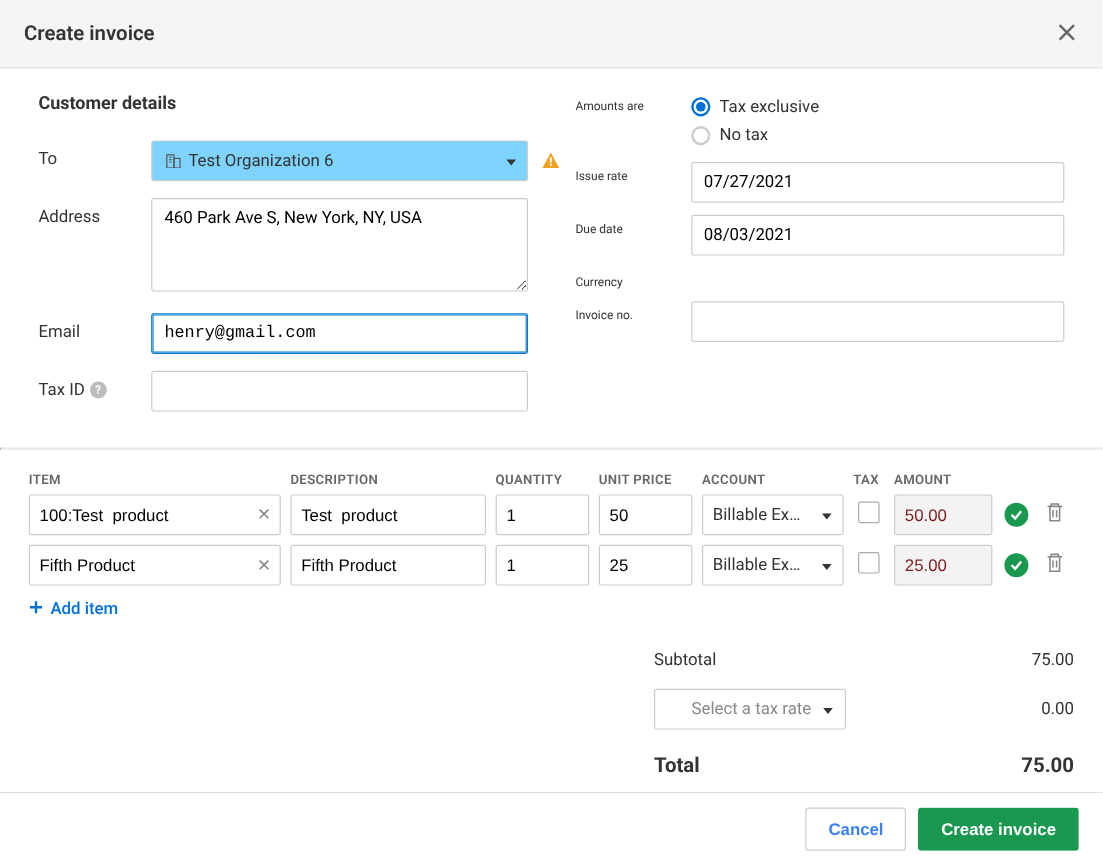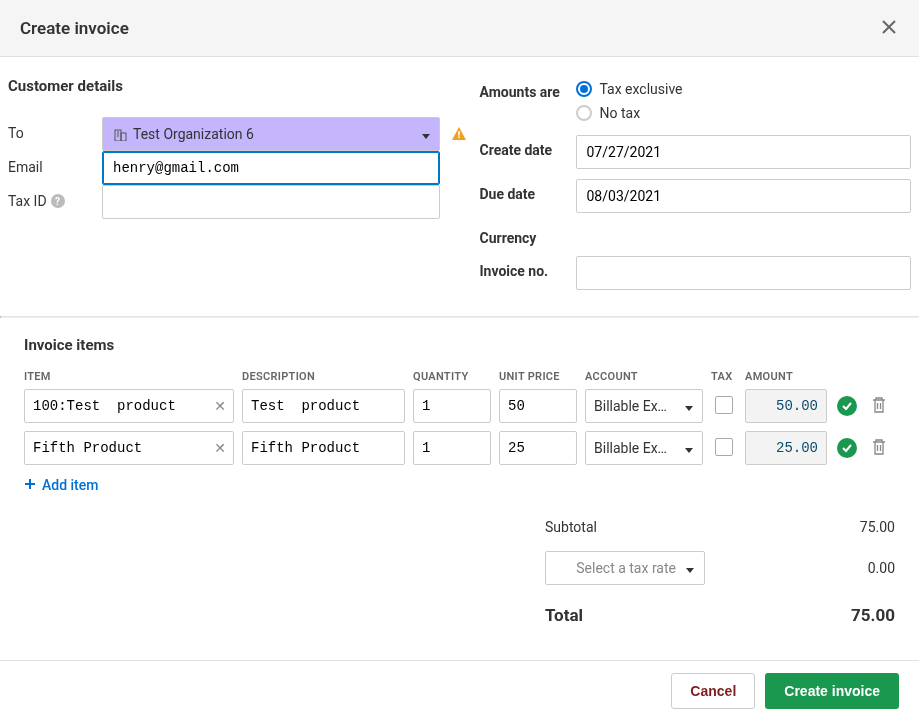--- a/index.html
+++ b/index.html
@@ -16,47 +16,47 @@
     .modal-header {
       background: #f5f5f5;
       padding: 14px 20px;
       display: flex;
       justify-content: space-between;
       align-items: center;
       border-bottom: 1px solid #e0e0e0;
     }
     .modal-title { font-size: 17px; font-weight: 600; }
     .close-btn { cursor: pointer; font-size: 20px; color: #666; padding: 2px; }
-    .body-section { padding: 20px 8px 16px; display: flex; gap: 40px; }
+    .body-section { padding: 20px 32px 16px; display: flex; gap: 40px; }
     .col { flex: 1; }
     .section-heading { font-weight: 700; font-size: 15px; margin-bottom: 22px; }
-    .field-row { display: flex; align-items: flex-start; }
+    .field-row { display: flex; align-items: flex-start; margin-bottom: 14px; }
     .field-row.tight { margin-bottom: 10px; }
     .field-label { width: 94px; flex-shrink: 0; padding-top: 8px; font-size: 14px; color: #333; display: flex; align-items: center; gap: 4px; }
-    .field-label-r { width: 96px; flex-shrink: 0; padding-top: 7px; font-size: 14px; font-weight: bold; }
+    .field-label-r { width: 96px; flex-shrink: 0; padding-top: 7px; font-size: 10px; }
     .field-control { flex: 1; position: relative; }
     .input, .select, .textarea {
       width: 100%;
       border: 1px solid #ccc;
       border-radius: 2px;
       padding: 8px 10px;
       font-size: 14px;
       font-family: inherit;
       background: #fff;
     }
     .input.focused { border-color: #0077cc; box-shadow: 0 0 0 1px #0077cc inset; outline: none; font-family: Liberation Mono, monospace; }
     .textarea { resize: both; min-height: 78px; }
     .select-wrapper { position: relative; }
     .select-display {
       width: 100%;
       border: 1px solid #ccc;
       border-radius: 2px;
       padding: 8px 28px 8px 10px;
       font-size: 14px;
-      background: #c4b5fd;
+      background: #7dd3fc;
       cursor: pointer;
       display: flex;
       align-items: center;
       gap: 6px;
       text-align: left;
     }
     .select-caret {
       position: absolute;
       right: 10px;
       top: 50%;
@@ -116,23 +116,23 @@
       text-transform: uppercase;
       padding-bottom: 6px;
     }
     .items-grid .cell { margin-bottom: 8px; }
     .cell-input {
       width: 100%;
       border: 1px solid #ccc;
       border-radius: 2px;
       padding: 8px 8px;
       font-size: 14px;
-      font-family: Liberation Mono, monospace;
-    }
-    .cell-input.readonly { background: #f3f3f3; color: #0c4a6e; text-align: right; }
+      font-family: Liberation Sans, sans-serif;
+    }
+    .cell-input.readonly { background: #f3f3f3; color: #7f1d1d; }
     .cell-input-wrap { position: relative; }
     .clear-x {
       position: absolute; right: 8px; top: 50%;
       transform: translateY(-50%);
       color: #888; cursor: pointer; font-size: 14px;
     }
     .mini-select { position: relative; }
     .mini-select-display {
       width: 100%;
       border: 1px solid #ccc;
@@ -194,21 +194,21 @@
       background: #fff;
     }
     .btn {
       padding: 9px 18px;
       border-radius: 3px;
       font-size: 14px;
       font-weight: 600;
       cursor: pointer;
       border: 1px solid transparent;
     }
-    .btn-secondary { background: #fff; border-color: #ccc; color: #7f1d1d; }
+    .btn-secondary { background: #fff; border-color: #ccc; color: #3b82f6; }
     .btn-primary { background: #1a9850; color: #fff; }
   </style>
 </head>
 <body>
 
 <div class="modal-header">
   <div class="modal-title">Create invoice</div>
   <div class="close-btn">
     <svg width="16" height="16" viewBox="0 0 16 16">
         <path d="M2 2 L14 14 M14 2 L2 14" stroke="#666" stroke-width="2" fill="none"></path>
@@ -242,20 +242,26 @@
         <span class="warn-icon">
           <svg width="18" height="18" viewBox="0 0 18 18">
               <path d="M9 2 L16 15 L2 15 Z" fill="#f0a020"></path>
               <rect x="8.2" y="6" width="1.6" height="4.5" fill="#fff"></rect>
               <rect x="8.2" y="11.5" width="1.6" height="1.6" fill="#fff"></rect>
             </svg>
         </span>
       </div>
     </div>
 
+    <div class="field-row">
+      <div class="field-label">Address</div>
+      <div class="field-control">
+        <textarea class="textarea" style="">460 Park Ave S, New York, NY, USA</textarea>
+      </div>
+    </div>
 
     <div class="field-row">
       <div class="field-label">Email</div>
       <div class="field-control">
         <input class="input focused" value="henry@gmail.com" style="">
       </div>
     </div>
 
     <div class="field-row">
       <div class="field-label">
@@ -278,21 +284,21 @@
           <span>Tax exclusive</span>
         </div>
         <div class="radio-row">
           <span class="radio"></span>
           <span>No tax</span>
         </div>
       </div>
     </div>
 
     <div class="field-row tight">
-      <div class="field-label-r">Create date</div>
+      <div class="field-label-r">Issue rate</div>
       <div class="field-control">
         <input class="input" value="07/27/2021" style="">
       </div>
     </div>
 
     <div class="field-row tight">
       <div class="field-label-r">Due date</div>
       <div class="field-control">
         <input class="input" value="08/03/2021" style="">
       </div>
@@ -307,21 +313,20 @@
       <div class="field-control">
         <input class="input" value="" style="">
       </div>
     </div>
   </div>
 </div>
 
 <hr class="divider-line">
 
 <div class="items-section">
-  <div class="items-heading">Invoice items</div>
 
   <div class="items-grid">
     <div class="grid-header">ITEM</div>
     <div class="grid-header">DESCRIPTION</div>
     <div class="grid-header">QUANTITY</div>
     <div class="grid-header">UNIT PRICE</div>
     <div class="grid-header">ACCOUNT</div>
     <div class="grid-header">TAX</div>
     <div class="grid-header">AMOUNT</div>
     <div class="grid-header"></div>

